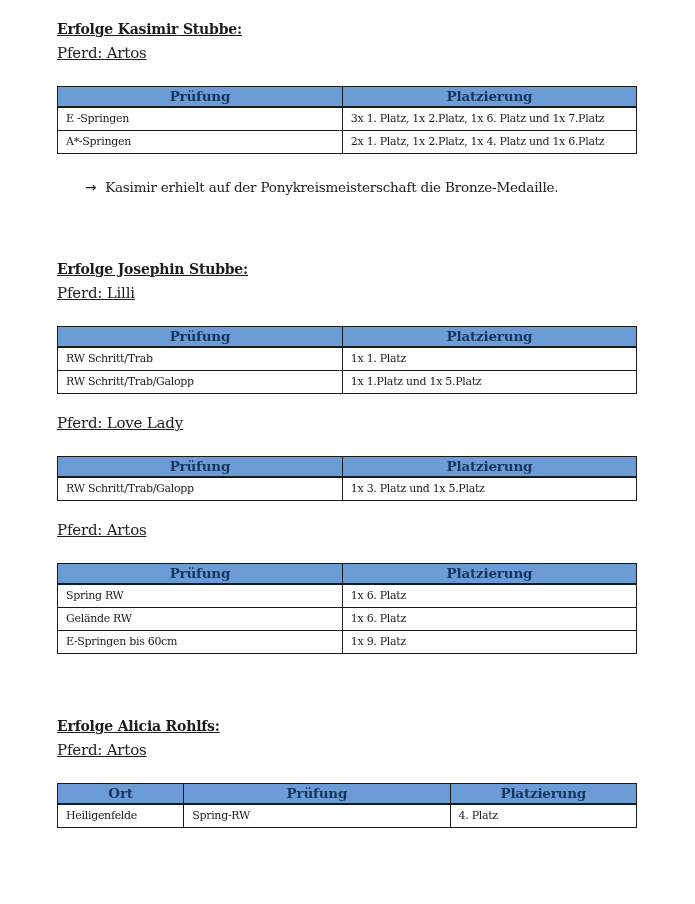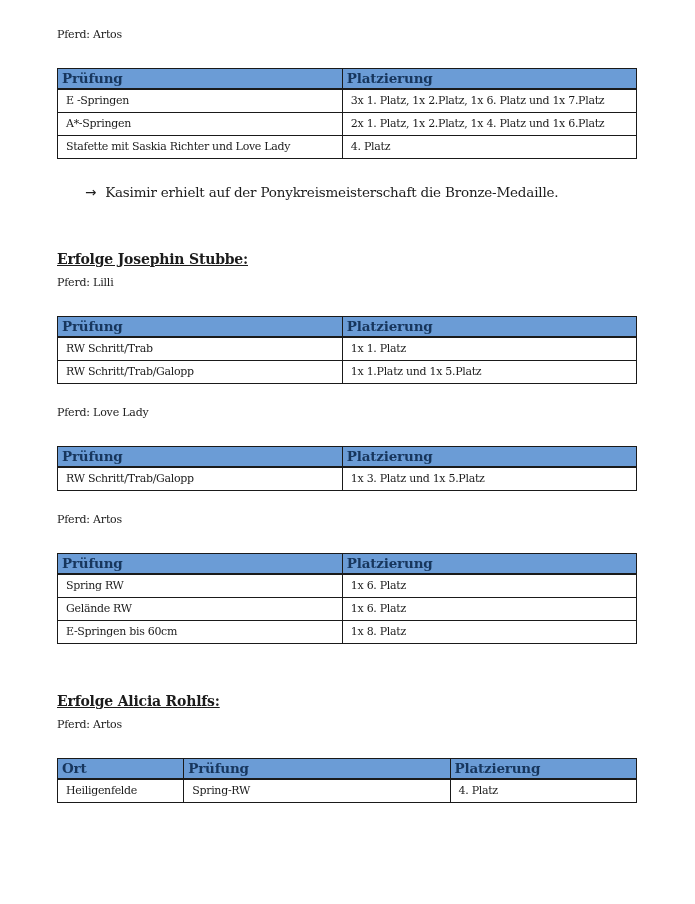--- a/index.html
+++ b/index.html
@@ -14,30 +14,30 @@
     background:#ffffff;
     font-family:"DejaVu Serif","Liberation Serif",serif;
     color:#1c1c1c;
     overflow:hidden;
   }
   .page{padding:20px 58px 0 57px;}
   .section-heading{
     font-size:14px;font-weight:bold;text-decoration:underline;
     line-height:18px;letter-spacing:-0.2px;
   }
-  .mt-section{margin-top:48px;}
-  .pferd{font-size:11px;line-height:18px;margin-top:6px;letter-spacing:-0.2px;}
+  .mt-section{margin-top:63px;}
+  .pferd{font-size:15px;line-height:18px;margin-top:6px;letter-spacing:-0.2px;text-decoration:underline;}
   .pferd-gap{margin-top:20px;}
   table{
     width:100%;border-collapse:collapse;table-layout:fixed;
     margin-top:24px;
   }
   th{
     background:var(--hdr-bg);color:var(--hdr-text);
-    font-size:13.5px;font-weight:bold;text-align:left;
+    font-size:13.5px;font-weight:bold;text-align:center;
     padding:1px 4px;line-height:17px;
     border:1px solid var(--border);
     border-bottom:2px solid var(--border);
     border-top:1.5px solid var(--border);
     letter-spacing:-0.2px;
   }
   td{
     font-size:11px;line-height:20px;
     padding:1px 8px;
     border:1px solid var(--border);
@@ -52,20 +52,21 @@
   
   .c2-a{width:49.2%;} .c2-b{width:50.8%;}
   .c3-a{width:21.8%;} .c3-b{width:46%;} .c3-c{width:32.2%;}
 </style>
 </head>
 <body>
 
 <div class="page">
 
   <div>
+    <div class="section-heading">Erfolge Kasimir Stubbe:</div>
     <div class="pferd">Pferd: Artos</div>
 
     <table>
       <colgroup>
           <col class="c2-a">
           <col class="c2-b">
         </colgroup>
       <thead>
         <tr>
           <th>Prüfung</th>
@@ -73,24 +74,20 @@
         </tr>
       </thead>
       <tbody>
         <tr>
           <td>E -Springen</td>
           <td>3x 1. Platz, 1x 2.Platz, 1x 6. Platz und 1x 7.Platz</td>
         </tr>
         <tr>
           <td>A*-Springen</td>
           <td>2x 1. Platz, 1x 2.Platz, 1x 4. Platz und 1x 6.Platz</td>
-        </tr>
-        <tr>
-          <td>Stafette mit Saskia Richter und Love Lady</td>
-          <td>4. Platz</td>
         </tr>
       </tbody>
     </table>
 
     <div class="note">
       <span class="arrow">→</span><span>Kasimir erhielt auf der Ponykreismeisterschaft die Bronze-Medaille.</span>
     </div>
   </div>
 
   <div>
@@ -156,21 +153,21 @@
         <tr>
           <td>Spring RW</td>
           <td>1x 6. Platz</td>
         </tr>
         <tr>
           <td>Gelände RW</td>
           <td>1x 6. Platz</td>
         </tr>
         <tr>
           <td>E-Springen bis 60cm</td>
-          <td>1x 8. Platz</td>
+          <td>1x 9. Platz</td>
         </tr>
       </tbody>
     </table>
   </div>
 
   <div>
     <div class="section-heading mt-section">Erfolge Alicia Rohlfs:</div>
     <div class="pferd">Pferd: Artos</div>
 
     <table>

